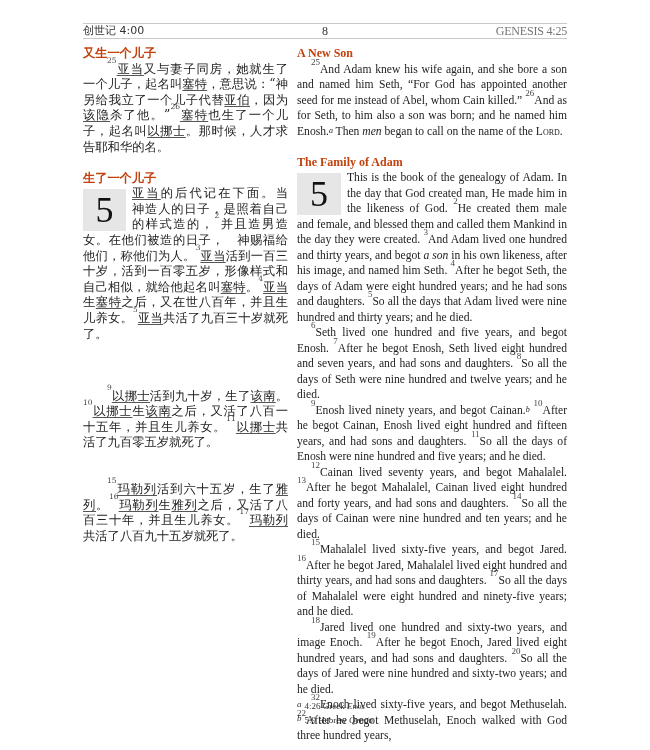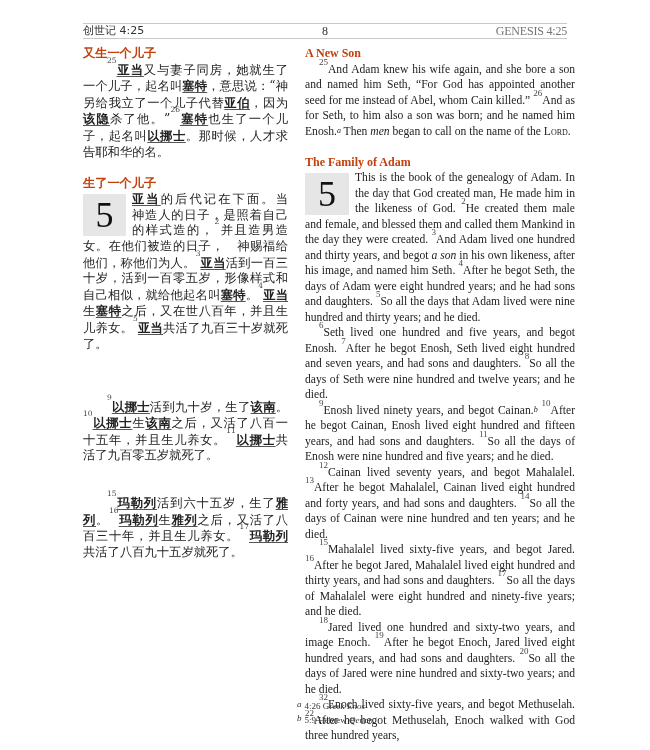--- a/index.html
+++ b/index.html
@@ -10,48 +10,48 @@
   .rule.top { top:23px; }
   .rule.bottom { top:38px; }
   .running-header { position:absolute; top:24px; left:0; width:484px; height:14px; font-size:12px; line-height:14px; }
   .rh-left { position:absolute; left:0; top:0; font-family:"DejaVu Sans","Liberation Sans",sans-serif; font-size:11px; color:#333; }
   .rh-center { position:absolute; left:0; width:484px; text-align:center; top:0; color:#333; }
   .rh-right { position:absolute; right:0; top:0; color:#737373; font-size:12px; letter-spacing:-0.2px; }
 
   .col-zh { position:absolute; left:0; top:46px; width:205px; font-size:12.3px; line-height:15.6px;
             font-family:"DejaVu Serif","Liberation Serif",serif; color:#222; }
   .col-en { position:absolute; left:214px; top:46px; width:270px; font-size:11.6px; line-height:15.5px; color:#222;
-            text-align:justify;margin-left:8px; }
+            text-align:justify; }
   .heading { font-weight:bold; font-size:12px; line-height:15.6px; margin:0; color:#c2410c; }
   .col-zh .heading { font-size:12.2px; }
   .para { margin:0; text-align:justify; text-align-last:left; }
   .indent { text-indent:14px; }
   .zh-indent { text-indent:24px; }
   sup, .vn { font-size:7.5px; vertical-align:top; position:relative; top:-1px; line-height:0; color:#444; }
   .col-en .vn { font-size:9px; top:0px; }
-  u { text-decoration:underline; text-underline-offset:2px; text-decoration-color:#555;font-weight:bold; }
+  u { text-decoration:underline; text-underline-offset:2px; text-decoration-color:#555; }
   .gap-sm { height:15.5px; }
   .dropcap-wrap { position:relative; }
   .dropcap { float:left; width:43px; height:42px; background:#e6e6e6; margin:3px 6px 0 0;
              font-size:36px; line-height:42px; text-align:center; color:#111; font-family:"Liberation Serif",serif; }
   .col-en .dropcap { width:44px; height:42px; }
   .foot-ref { font-style:italic; font-size:8px; vertical-align:top; position:relative; top:-1px; }
   .footnotes { position:absolute; left:214px; top:699px; width:270px; font-size:9px; line-height:14px; color:#333; }
   .fn-mark { font-style:italic; font-size:9px; vertical-align:top; position:relative; top:-2px; margin-right:3px; }
   .smallcaps { font-variant:small-caps; }
   em { font-style:italic;text-align:right; }
 </style>
 </head>
 <body>
 
 <div class="page">
 
   <div class="rule top"></div>
   <div class="running-header">
-    <span class="rh-left">创世记 4:25</span>
+    <span class="rh-left">创世记 4:00</span>
     <span class="rh-center">8</span>
     <span class="rh-right">GENESIS 4:25</span>
   </div>
   <div class="rule bottom"></div>
 
   <div class="col-zh">
     <p class="heading">又生一个儿子</p>
     <p class="para zh-indent"><sup>25</sup><u>亚当</u><span>又与妻子同房，她就生了一个儿子，起名叫</span><u>塞特</u><span>，意思说：“神另给我立了一个儿子代替</span><u>亚伯</u><span>，因为</span><u>该隐</u><span>杀了他。”</span><sup>26</sup><u>塞特</u><span>也生了一个儿子，起名叫</span><u>以挪士</u><span>。那时候，人才求告耶和华的名。</span></p>
 
     <div class="gap-sm"></div>

